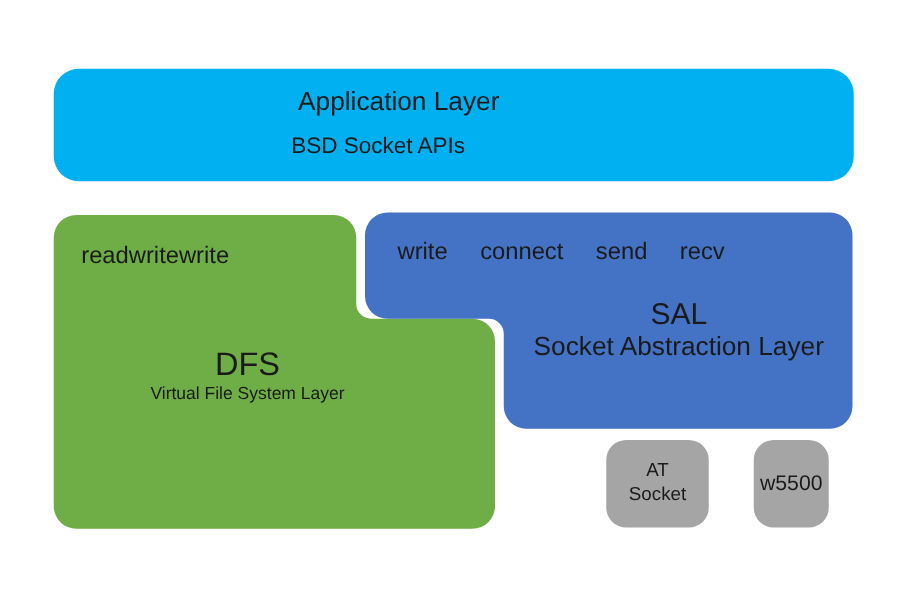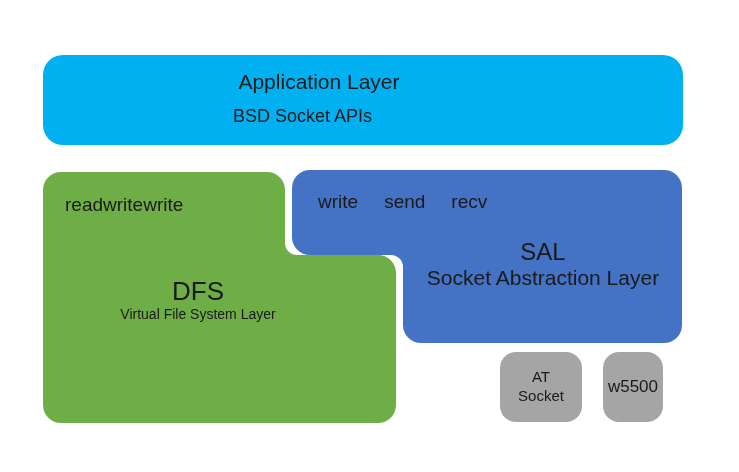--- a/index.html
+++ b/index.html
@@ -44,21 +44,21 @@
     position: absolute;
     top: 352px;
     height: 70px;
     border-radius: 16px;
     display: flex;
     align-items: center;
     justify-content: center;
     text-align: center;
   }
   .backend-1 { left: 404px; width: 80px; font-size: 20px; }
-  .backend-2 { left: 500px; width: 82px; font-size: 15px; }
+  .backend-2 { left: 485px; width: 82px; font-size: 15px; }
   .backend-2 .backend-label { white-space: normal; width: 60px; line-height: 1.25; }
   .backend-3 { left: 603px; width: 60px; font-size: 17px; }
   .backend-label { display: inline-block; }
 </style>
 </head>
 <body>
 
 <div class="canvas" style="color: rgb(26, 26, 26);">
 
   <svg class="shapes" viewBox="0 0 739 472" xmlns="http://www.w3.org/2000/svg">
@@ -78,20 +78,21 @@
   <div class="label app-subtitle">BSD Socket APIs</div>
 
   <div class="fn-row dfs-fns">
     <span>read</span>
     <span>write</span>
     <span>write</span>
   </div>
 
   <div class="fn-row sal-fns">
     <span>write</span>
+    <span>connect</span>
     <span>send</span>
     <span>recv</span>
   </div>
 
   <div class="label sal-acronym">SAL</div>
   <div class="label sal-name">Socket Abstraction Layer</div>
 
   <div class="label dfs-acronym">DFS</div>
   <div class="label dfs-name">Virtual File System Layer</div>
 

